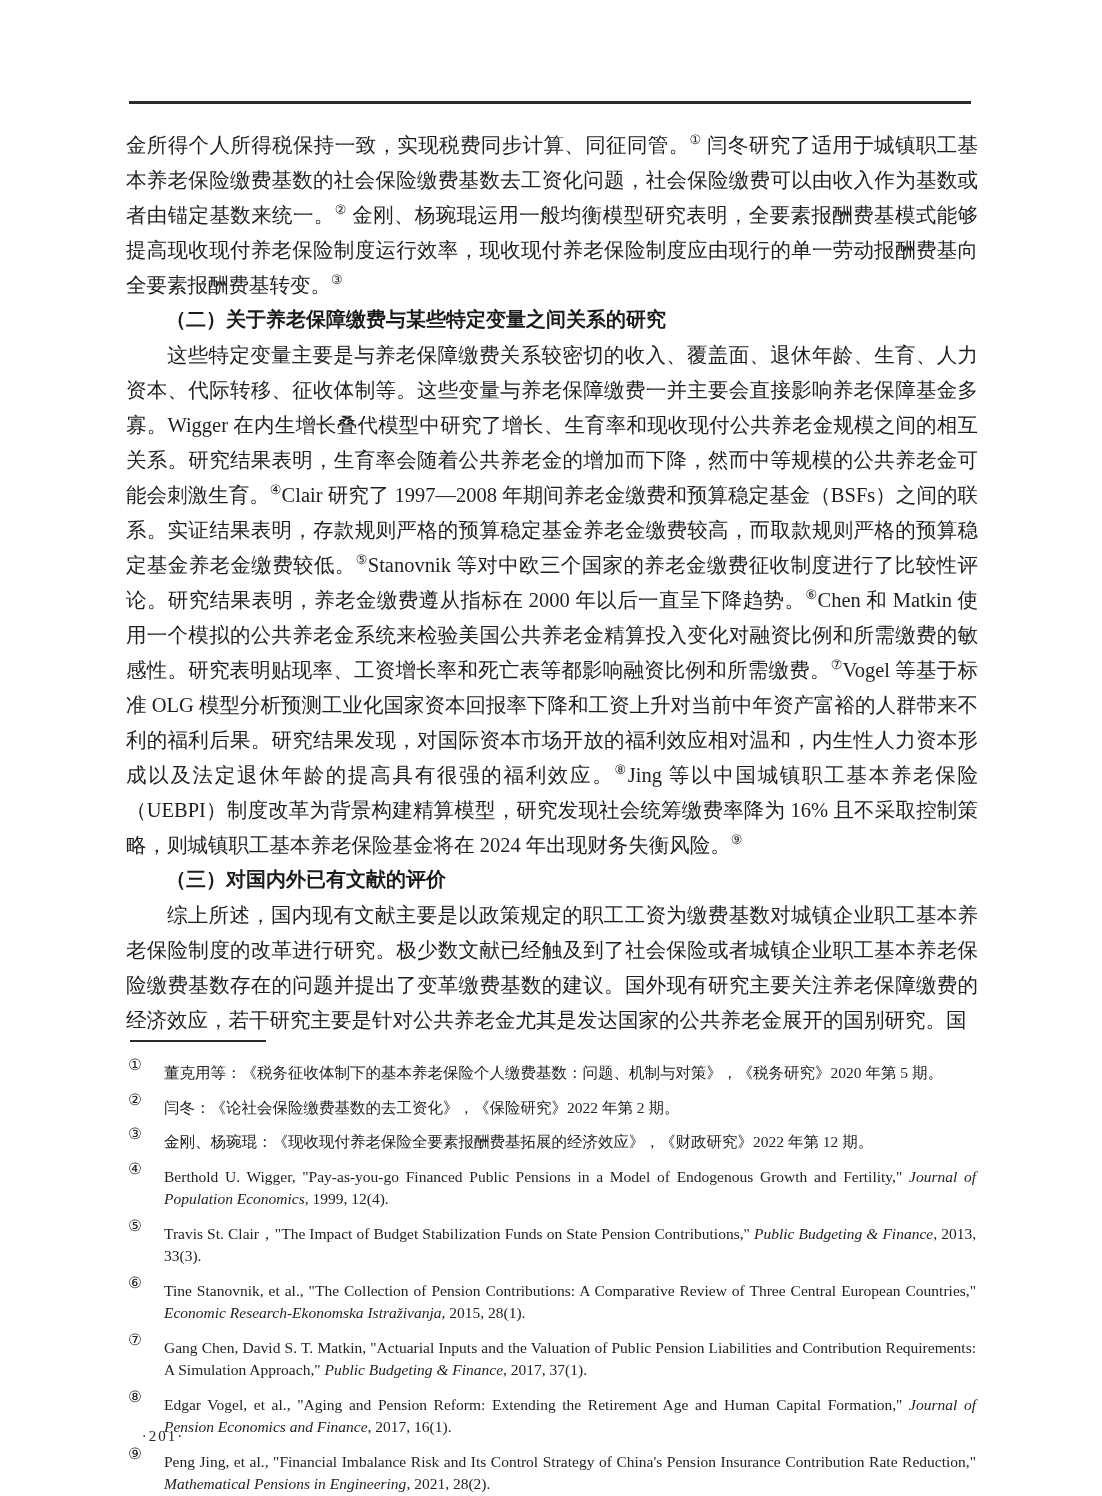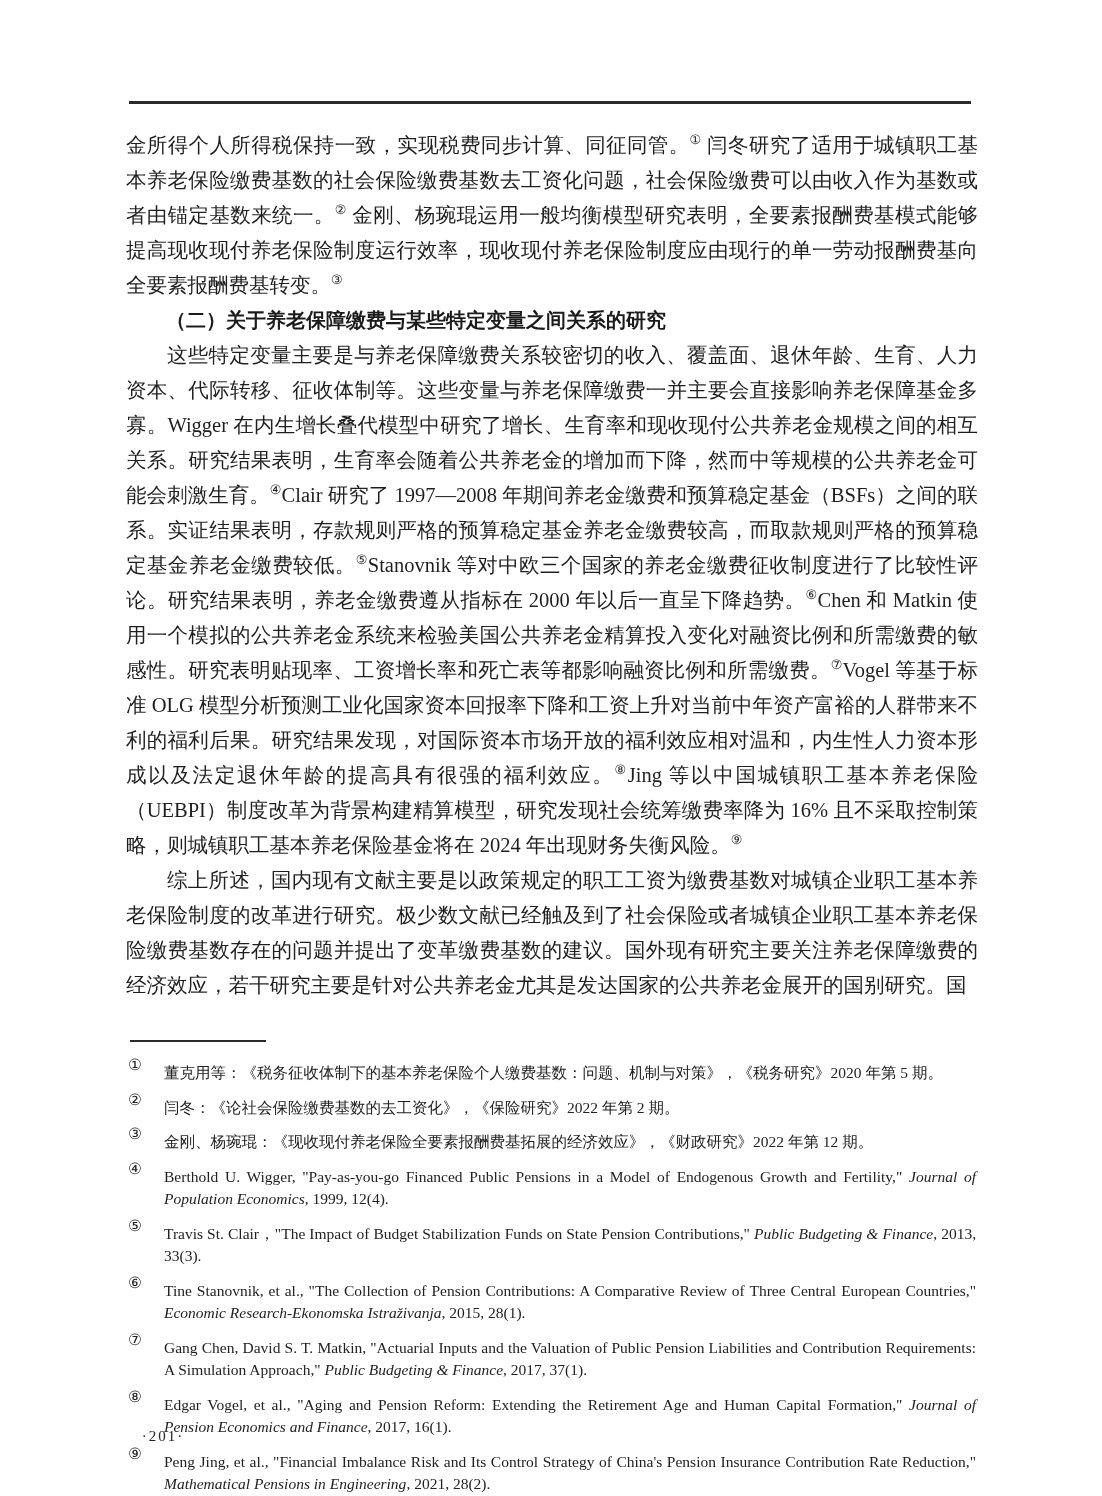--- a/index.html
+++ b/index.html
@@ -57,21 +57,21 @@
   }
   .body-text p.para.indent {
     text-indent: 2em;
   }
   .body-text h2.section-heading {
     margin: 0;
     font-size: 20px;
     font-weight: bold;
     line-height: 35px;
     text-indent: 2em;
-    font-family: Liberation Serif, serif;
+    font-family: Liberation Mono, monospace;
     color: #1b1b1b;
     text-align: left;
   }
   .sup {
     font-size: 13px;
     vertical-align: super;
     line-height: 0;
   }
   .italic {
     font-style: italic;
@@ -134,20 +134,21 @@
 
 <div class="page">
 
 
   <div class="head-rule"></div>
 
   <div class="body-text">
       <p class="para"><span>金所得个人所得税保持一致，实现税费同步计算、同征同管。</span><span class="sup">①</span><span> 闫冬研究了适用于城镇职工基本养老保险缴费基数的社会保险缴费基数去工资化问题，社会保险缴费可以由收入作为基数或者由锚定基数来统一。</span><span class="sup">②</span><span> 金刚、杨琬琨运用一般均衡模型研究表明，全要素报酬费基模式能够提高现收现付养老保险制度运行效率，现收现付养老保险制度应由现行的单一劳动报酬费基向全要素报酬费基转变。</span><span class="sup">③</span></p>
       <h2 class="section-heading"><span>（二）关于养老保障缴费与某些特定变量之间关系的研究</span></h2>
       <p class="para indent"><span>这些特定变量主要是与养老保障缴费关系较密切的收入、覆盖面、退休年龄、生育、人力资本、代际转移、征收体制等。这些变量与养老保障缴费一并主要会直接影响养老保障基金多寡。Wigger 在内生增长叠代模型中研究了增长、生育率和现收现付公共养老金规模之间的相互关系。研究结果表明，生育率会随着公共养老金的增加而下降，然而中等规模的公共养老金可能会刺激生育。</span><span class="sup">④</span><span>Clair 研究了 1997—2008 年期间养老金缴费和预算稳定基金（BSFs）之间的联系。实证结果表明，存款规则严格的预算稳定基金养老金缴费较高，而取款规则严格的预算稳定基金养老金缴费较低。</span><span class="sup">⑤</span><span>Stanovnik 等对中欧三个国家的养老金缴费征收制度进行了比较性评论。研究结果表明，养老金缴费遵从指标在 2000 年以后一直呈下降趋势。</span><span class="sup">⑥</span><span>Chen 和 Matkin 使用一个模拟的公共养老金系统来检验美国公共养老金精算投入变化对融资比例和所需缴费的敏感性。研究表明贴现率、工资增长率和死亡表等都影响融资比例和所需缴费。</span><span class="sup">⑦</span><span>Vogel 等基于标准 OLG 模型分析预测工业化国家资本回报率下降和工资上升对当前中年资产富裕的人群带来不利的福利后果。研究结果发现，对国际资本市场开放的福利效应相对温和，内生性人力资本形成以及法定退休年龄的提高具有很强的福利效应。</span><span class="sup">⑧</span><span>Jing 等以中国城镇职工基本养老保险（UEBPI）制度改革为背景构建精算模型，研究发现社会统筹缴费率降为 16% 且不采取控制策略，则城镇职工基本养老保险基金将在 2024 年出现财务失衡风险。</span><span class="sup">⑨</span></p>
+      <h2 class="section-heading"><span>（三）对国内外已有文献的评价</span></h2>
       <p class="para indent"><span>综上所述，国内现有文献主要是以政策规定的职工工资为缴费基数对城镇企业职工基本养老保险制度的改革进行研究。极少数文献已经触及到了社会保险或者城镇企业职工基本养老保险缴费基数存在的问题并提出了变革缴费基数的建议。国外现有研究主要关注养老保障缴费的经济效应，若干研究主要是针对公共养老金尤其是发达国家的公共养老金展开的国别研究。国</span></p>
     </div>
 
   <div class="footnote-zone">
     <div class="fn-rule"></div>
     <div>
         <div class="footnote">
           <span class="fn-marker">①</span>
           <span class="fn-text"><span>董克用等：《税务征收体制下的基本养老保险个人缴费基数：问题、机制与对策》，《税务研究》2020 年第 5 期。</span></span>
         </div>

